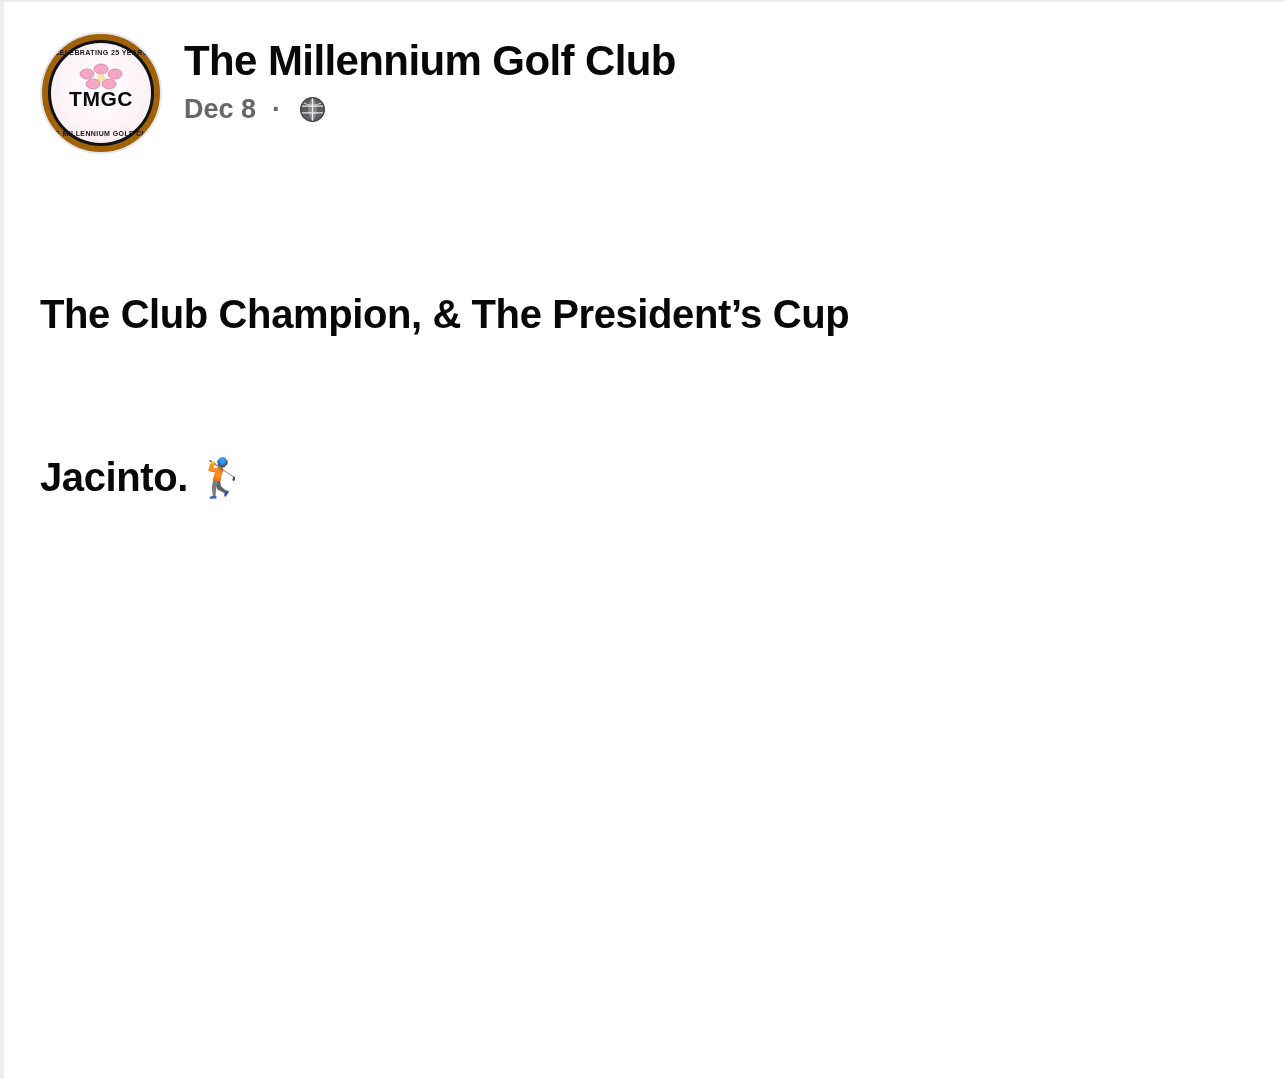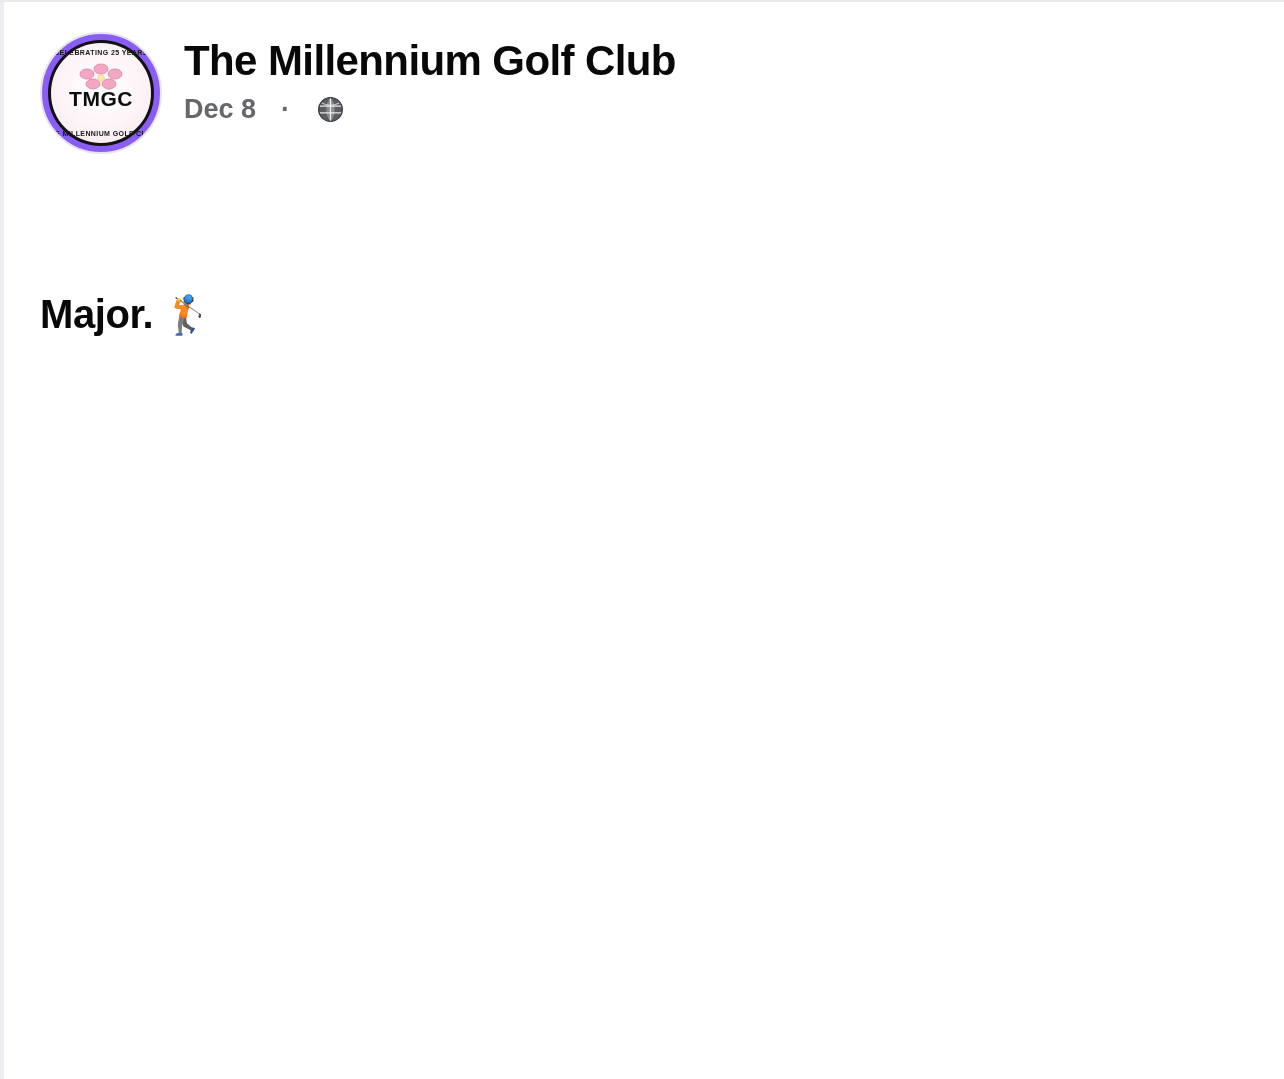--- a/index.html
+++ b/index.html
@@ -49,21 +49,21 @@
   .post-header {
     display: flex;
     align-items: flex-start;
     gap: 22px;
   }
   .avatar {
     width: 118px;
     height: 118px;
     border-radius: 50%;
     flex: 0 0 118px;
-    background: #8b5cf6;
+    background: #a16207;
     border: 2px solid #e4e6eb;
     position: relative;
     overflow: hidden;
     display: flex;
     align-items: center;
     justify-content: center;
   }
   .avatar .disc {
     position: absolute;
     inset: 6px;
@@ -115,21 +115,21 @@
     font-size: 42px;
     font-weight: 800;
     letter-spacing: -0.6px;
     color: #080809;
     line-height: 1.1;
     margin: 0;
   }
   .meta-row {
     display: flex;
     align-items: center;
-    gap: 25px;
+    gap: 16px;
     margin-top: 10px;
   }
   .meta-date {
     font-size: 27px;
     font-weight: 700;
     color: #65676b;
     line-height: 1;
   }
   .meta-dot {
     font-size: 27px;
@@ -206,21 +206,22 @@
               <path d="M4 6c2.5 1.6 5 2.2 8 2.2S17.5 7.6 20 6" stroke="#ffffff" stroke-width="1" fill="none" opacity="0.6"></path>
               <circle cx="12" cy="12" r="10.5" fill="none" stroke="#3a3c40" stroke-width="1.2"></circle>
             </svg>
           </span>
         </div>
       </div>
 
     </div>
 
     <div class="post-body">
-      <span class="line"><span>Major.</span> <span class="emoji">🏌️</span></span>
+      <span class="line">The Club Champion, &amp; The President’s Cup</span>
+      <span class="line"><span>Jacinto.</span> <span class="emoji">🏌️</span></span>
 
       <div class="blank-line"></div>
 
       
       
       
       
 
       
 

